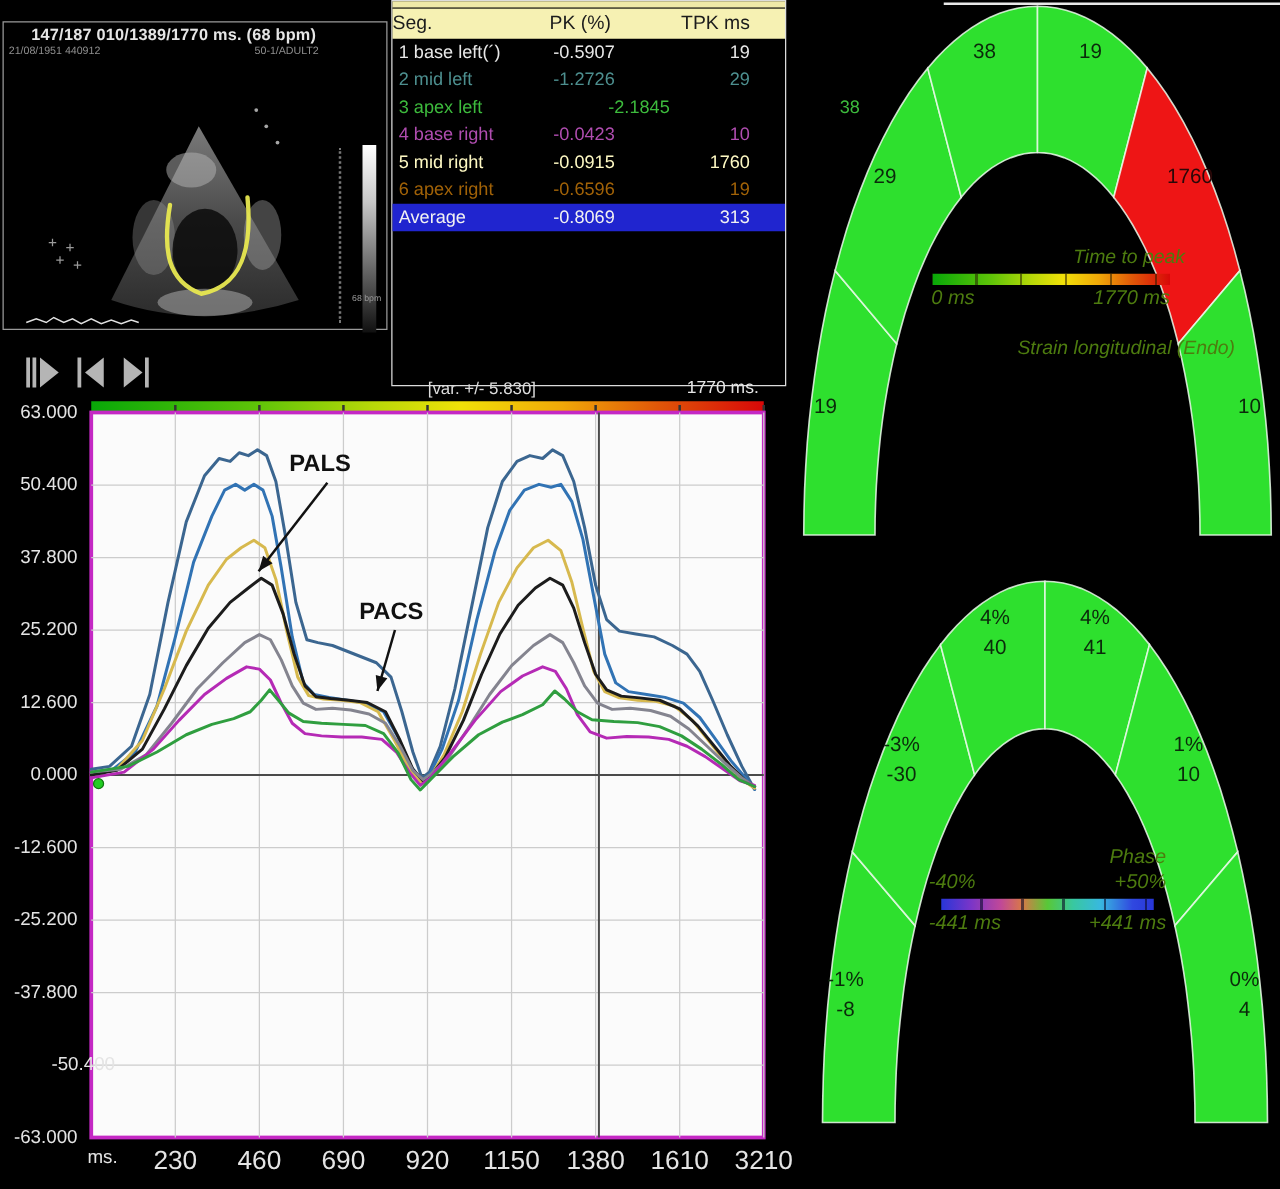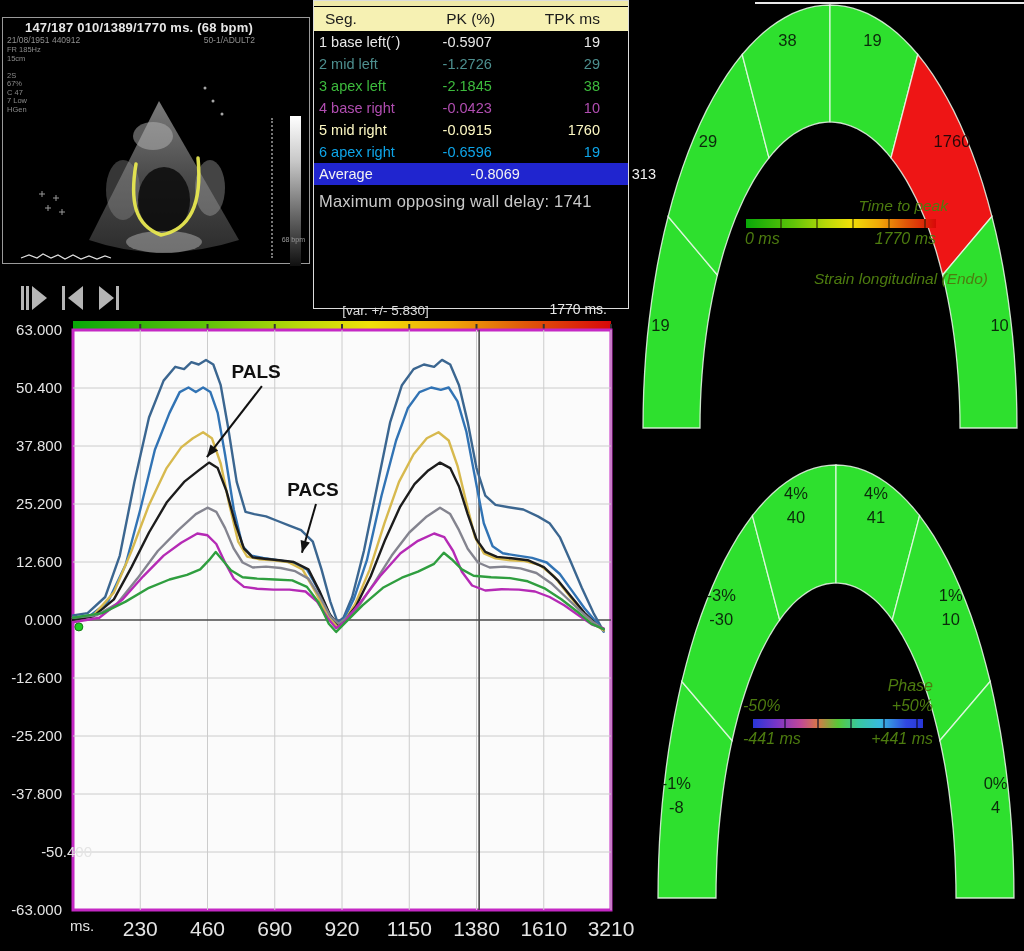--- a/index.html
+++ b/index.html
@@ -13,25 +13,25 @@
   #us-subrow{left:4px;top:17px;width:248px;display:flex;justify-content:space-between;font-size:8.5px;color:#8f8f8f;}
   #us-side{left:4px;top:28px;width:60px;font-size:7.5px;color:#8a8a8a;line-height:8.5px;}
   #us-bpm{left:252px;top:218px;width:50px;font-size:7px;color:#9a9a9a;text-align:right;}
   #us-gsbar{left:287px;top:98px;width:11px;height:150px;background:linear-gradient(#fff,#c8c8c8 30%,#6a6a6a 65%,#101010);}
   #us-depth{left:268px;top:100px;width:1px;height:140px;border-left:2px dotted #777;}
 
   
   #seg-panel{left:313px;top:0;width:316px;height:309px;background:#000;border:1px solid #dcdcdc;box-sizing:border-box;}
   #seg-topstrip{height:5px;background:#efe9a8;border-bottom:1px solid #000;}
   .tgrid{display:grid;grid-template-columns:40% 30% 30%;align-items:center;}
-  #seg-header{background:#f6f1b3;color:#1c1c1c;font-size:15.5px;height:24px;padding:0 0 0 11px;}
+  #seg-header{background:#f6f1b3;color:#1c1c1c;font-size:15.5px;height:24px;padding:0 0 0 0;}
   #seg-header .c3{text-align:right;padding-right:28px;}
   .trow{height:22px;font-size:14.5px;padding-left:5px;}
   .trow .c3{text-align:right;padding-right:28px;}
-  #avg-row{background:#2025cf;color:#f2f2f2;gap:28px;}
+  #avg-row{background:#2025cf;color:#f2f2f2;}
   #delay-note{font-size:16.5px;color:#c9c9c9;padding:7px 0 0 5px;letter-spacing:.2px;}
 
   
   #chart-area{left:0;top:280px;width:640px;height:671px;}
   #playbar{left:20px;top:4px;display:flex;gap:10px;}
   .pbtn{display:inline-block;}
   .ylab{position:absolute;left:0;width:62px;text-align:right;font-size:15px;color:#e4e4e4;}
   .xlab{position:absolute;width:56px;text-align:center;font-size:21px;color:#e4e4e4;top:637px;}
   #ms-lab{position:absolute;left:60px;top:637px;width:44px;font-size:15px;color:#e4e4e4;text-align:center;}
   #yaxis-title{left:-123px;top:770px;width:300px;transform:rotate(-90deg);transform-origin:center;
@@ -58,30 +58,20 @@
 </style>
 </head>
 <body>
 
 <div class="abs" id="us-frame">
   <div class="abs" id="us-header">147/187  010/1389/1770 ms.  (68 bpm)</div>
   <div class="abs" id="us-subrow">
     <span>21/08/1951  440912</span>
     <span>50-1/ADULT2</span>
   </div>
-  <div class="abs" id="us-side">
-      <div>FR 185Hz</div>
-      <div>15cm</div>
-      <div>&nbsp;</div>
-      <div>2S</div>
-      <div>67%</div>
-      <div>C 47</div>
-      <div>7 Low</div>
-      <div>HGen</div>
-    </div>
 
   <svg class="abs" style="left:0;top:28px;" width="306" height="217" viewBox="0 28 306 217">
     <defs>
       <linearGradient id="usgrad" x1="0" y1="0" x2="0" y2="1">
         <stop offset="0" stop-color="#7a7a7a"></stop>
           <stop offset="0.5" stop-color="#4a4a4a"></stop>
           <stop offset="1" stop-color="#2c2c2c"></stop>
       </linearGradient>
     </defs>
     <g>
@@ -121,47 +111,46 @@
       <div class="tgrid trow" style="color: rgb(232, 232, 232);">
         <span class="c1">1 base left(´)</span>
         <span class="c2">-0.5907</span>
         <span class="c3">19</span>
       </div>
       <div class="tgrid trow" style="color: rgb(77, 143, 143);">
         <span class="c1">2 mid left</span>
         <span class="c2">-1.2726</span>
         <span class="c3">29</span>
       </div>
-      <div class="tgrid trow" style="color: rgb(61, 187, 61);">
+      <div class="tgrid trow" style="color: rgb(61, 187, 61); gap: 44px;">
         <span class="c1">3 apex left</span>
         <span class="c2">-2.1845</span>
         <span class="c3">38</span>
       </div>
       <div class="tgrid trow" style="color: rgb(176, 77, 176);">
         <span class="c1">4 base right</span>
         <span class="c2">-0.0423</span>
         <span class="c3">10</span>
       </div>
       <div class="tgrid trow" style="color: #fef9c3;">
         <span class="c1">5 mid right</span>
         <span class="c2">-0.0915</span>
         <span class="c3">1760</span>
       </div>
-      <div class="tgrid trow" style="color: #0ea5e9;">
+      <div class="tgrid trow" style="color: #a16207;">
         <span class="c1">6 apex right</span>
         <span class="c2">-0.6596</span>
         <span class="c3">19</span>
       </div>
     </div>
   <div class="tgrid trow" id="avg-row">
     <span class="c1">Average</span>
     <span class="c2">-0.8069</span>
     <span class="c3">313</span>
   </div>
-  <div id="delay-note">Maximum opposing wall delay: 1741</div>
 </div>
 
 <div class="abs" id="chart-area">
   <div class="abs" id="playbar">
     <svg class="pbtn" width="30" height="28" viewBox="0 0 30 28">
       <g fill="#b5b5b5">
           <rect x="1" y="2" width="3" height="24"></rect>
           <rect x="6" y="2" width="3" height="24"></rect>
           <polygon points="12,2 12,26 27,14"></polygon>
         </g>
@@ -311,21 +300,21 @@
   <div class="scalerow">
     <span>0 ms</span>
     <span>1770 ms</span>
   </div>
 </div>
 <div class="legend" id="ttp-sub">Strain longitudinal (Endo)</div>
 
 <div class="legend" id="ph-legend">
   <div class="ttl">Phase</div>
   <div class="scalerow">
-    <span>-50%</span>
+    <span>-40%</span>
     <span>+50%</span>
   </div>
   <div class="scalebar" id="ph-bar">
       <div class="barticks"></div>
     </div>
   <div class="scalerow">
     <span>-441 ms</span>
     <span>+441 ms</span>
   </div>
 </div>

